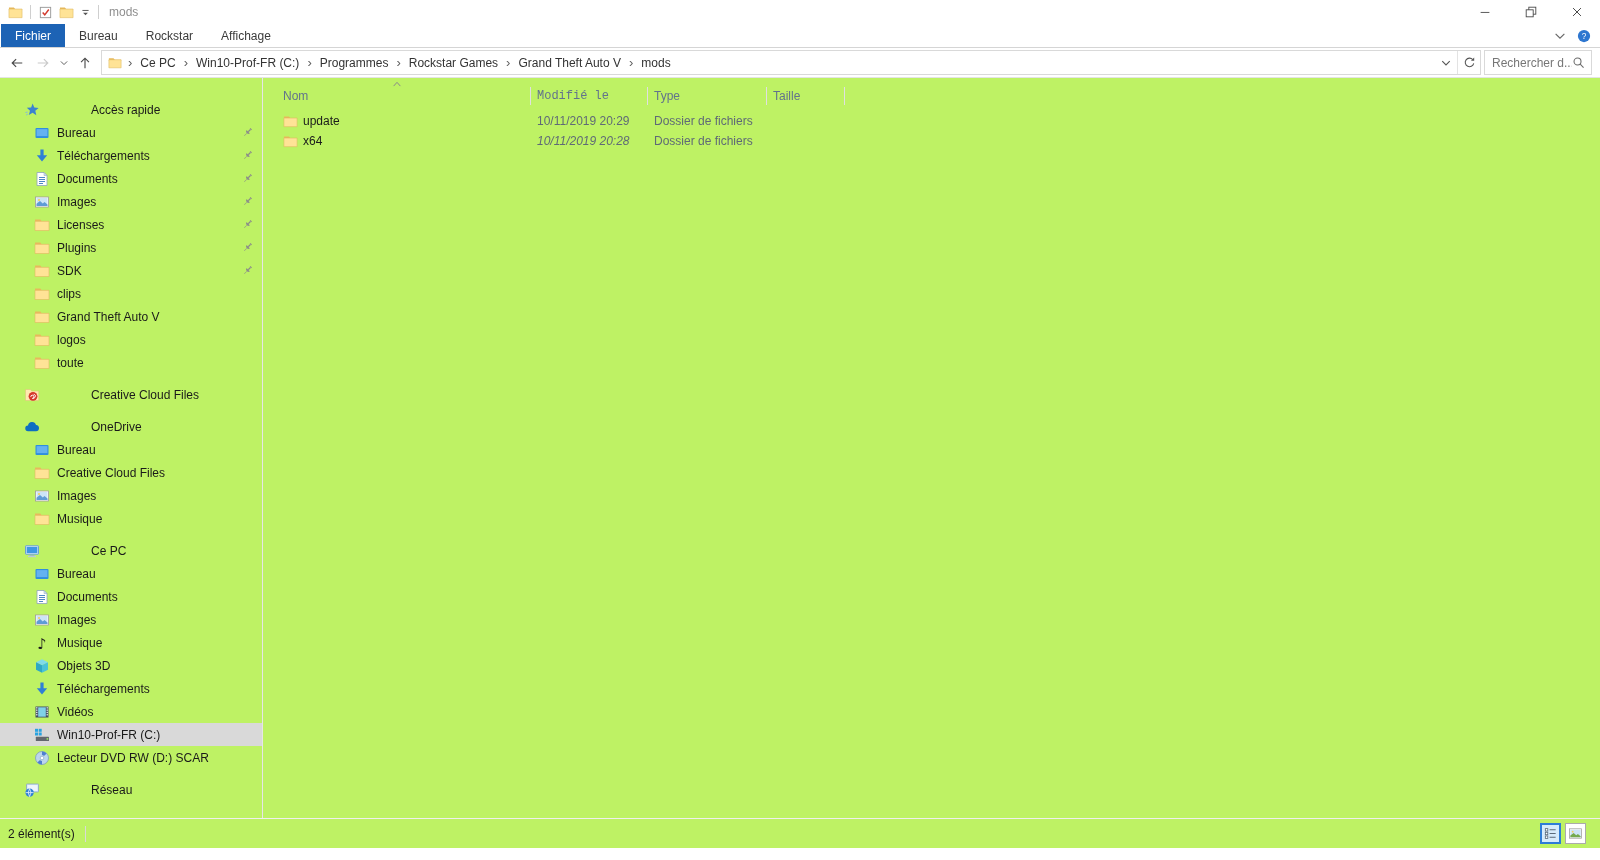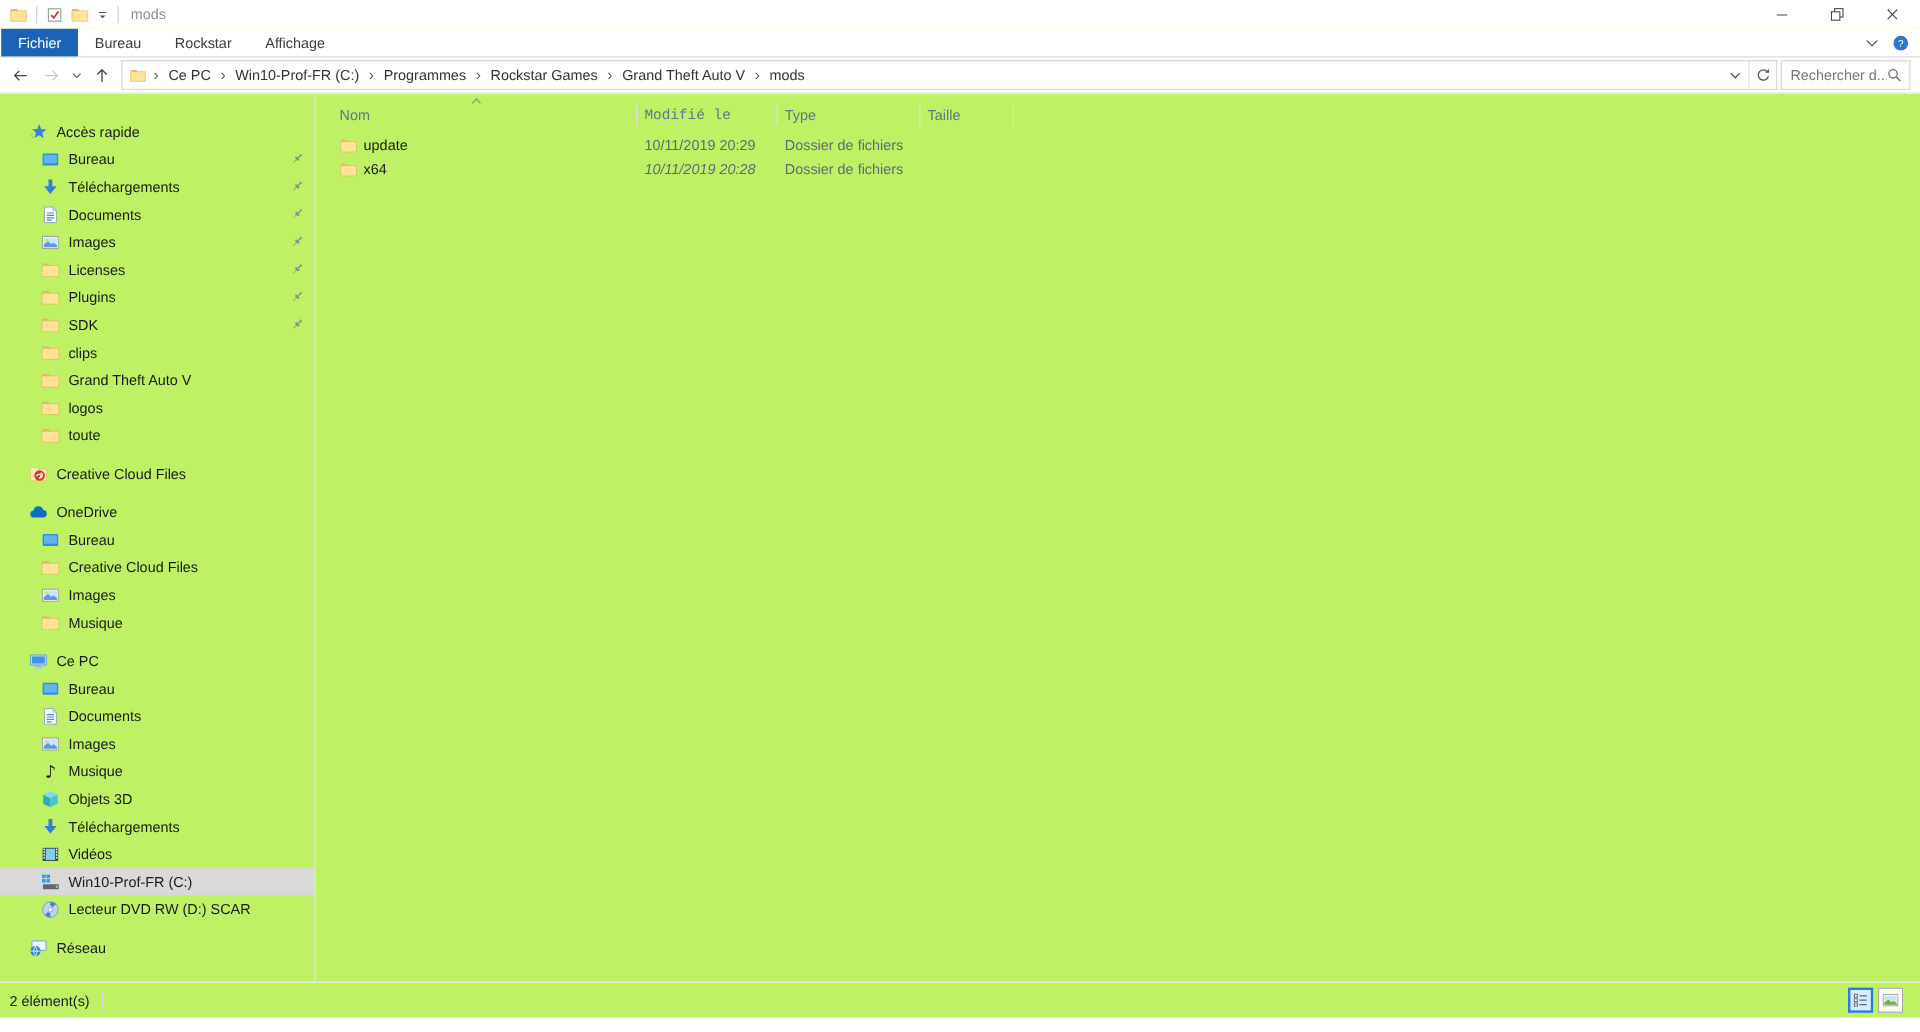--- a/index.html
+++ b/index.html
@@ -42,21 +42,21 @@
   .searchbox { width:108px; height:25px; border:1px solid #d9d9d9; display:flex; align-items:center; background:#fff; }
   .searchbox input { border:none; outline:none; flex:1; width:70px; font:inherit; color:#333; padding-left:7px; }
   .searchbox input::placeholder { color:#767676; }
   .searchbox .icon { width:13px; height:13px; margin-right:6px; }
 
   
   .main { flex:1; display:flex; min-height:0; }
   .sidebar { width:263px; flex:none; border-right:1px solid #e6e6e6; padding-top:20px; overflow:hidden; }
   .sbitem { height:23px; display:flex; align-items:center; position:relative; }
   .sbitem.gap { margin-top:9px; }
-  .sbitem.depth0 { padding-left:24px; }
+  .sbitem.depth0 { padding-left:24px;gap:44px; }
   .sbitem.depth1 { padding-left:34px; }
   .sbitem.selected { background:#d9d9d9; }
   .sbitem .lab { margin-left:7px; white-space:nowrap; }
   .sbitem .icon.pin { position:absolute; right:8px; width:13px; height:13px; }
 
   .filepane { flex:1; position:relative; padding-top:3px; overflow:hidden; }
   .hrow { display:flex; height:27px; align-items:flex-end; }
   .hcell { position:relative; height:27px; display:flex; align-items:flex-end; padding:0 0 5px 6px; color:#62738c; }
   .hcell::after { content:""; position:absolute; right:0; bottom:3px; height:18px; width:1px; background:#e0e0e0; }
   .hcell .sort { position:absolute; left:129px; top:-1px; width:10px; height:8px; }

